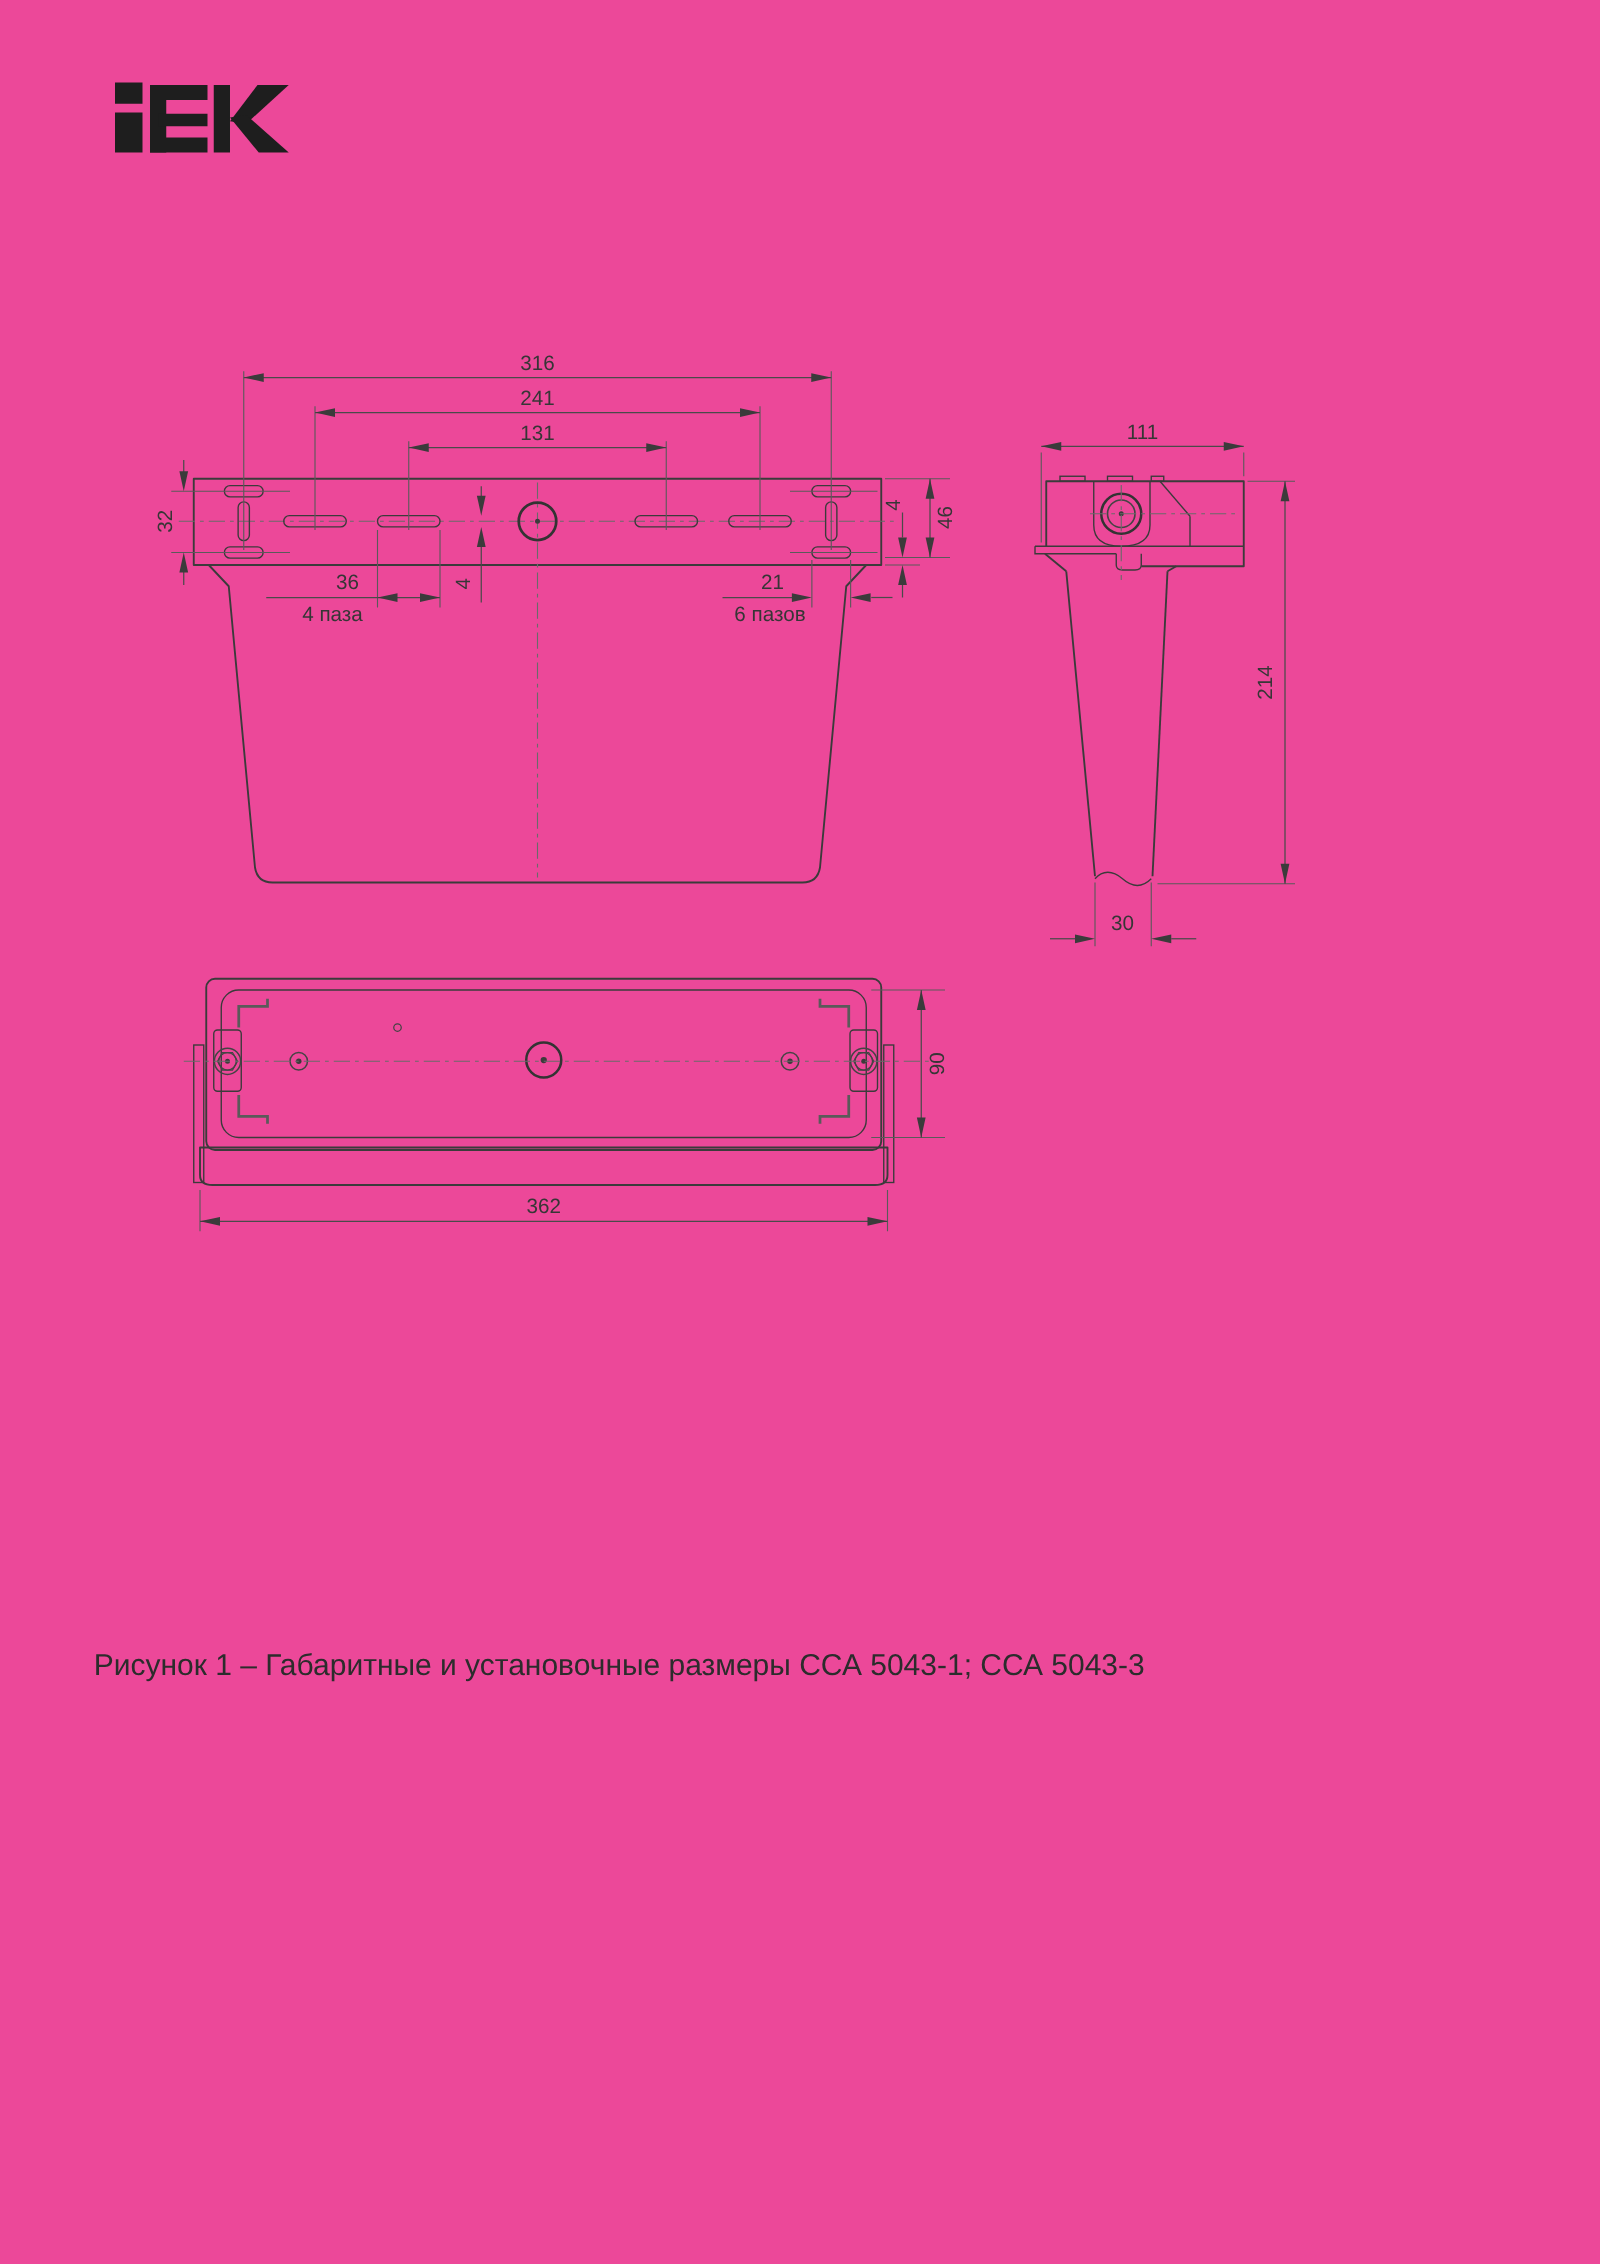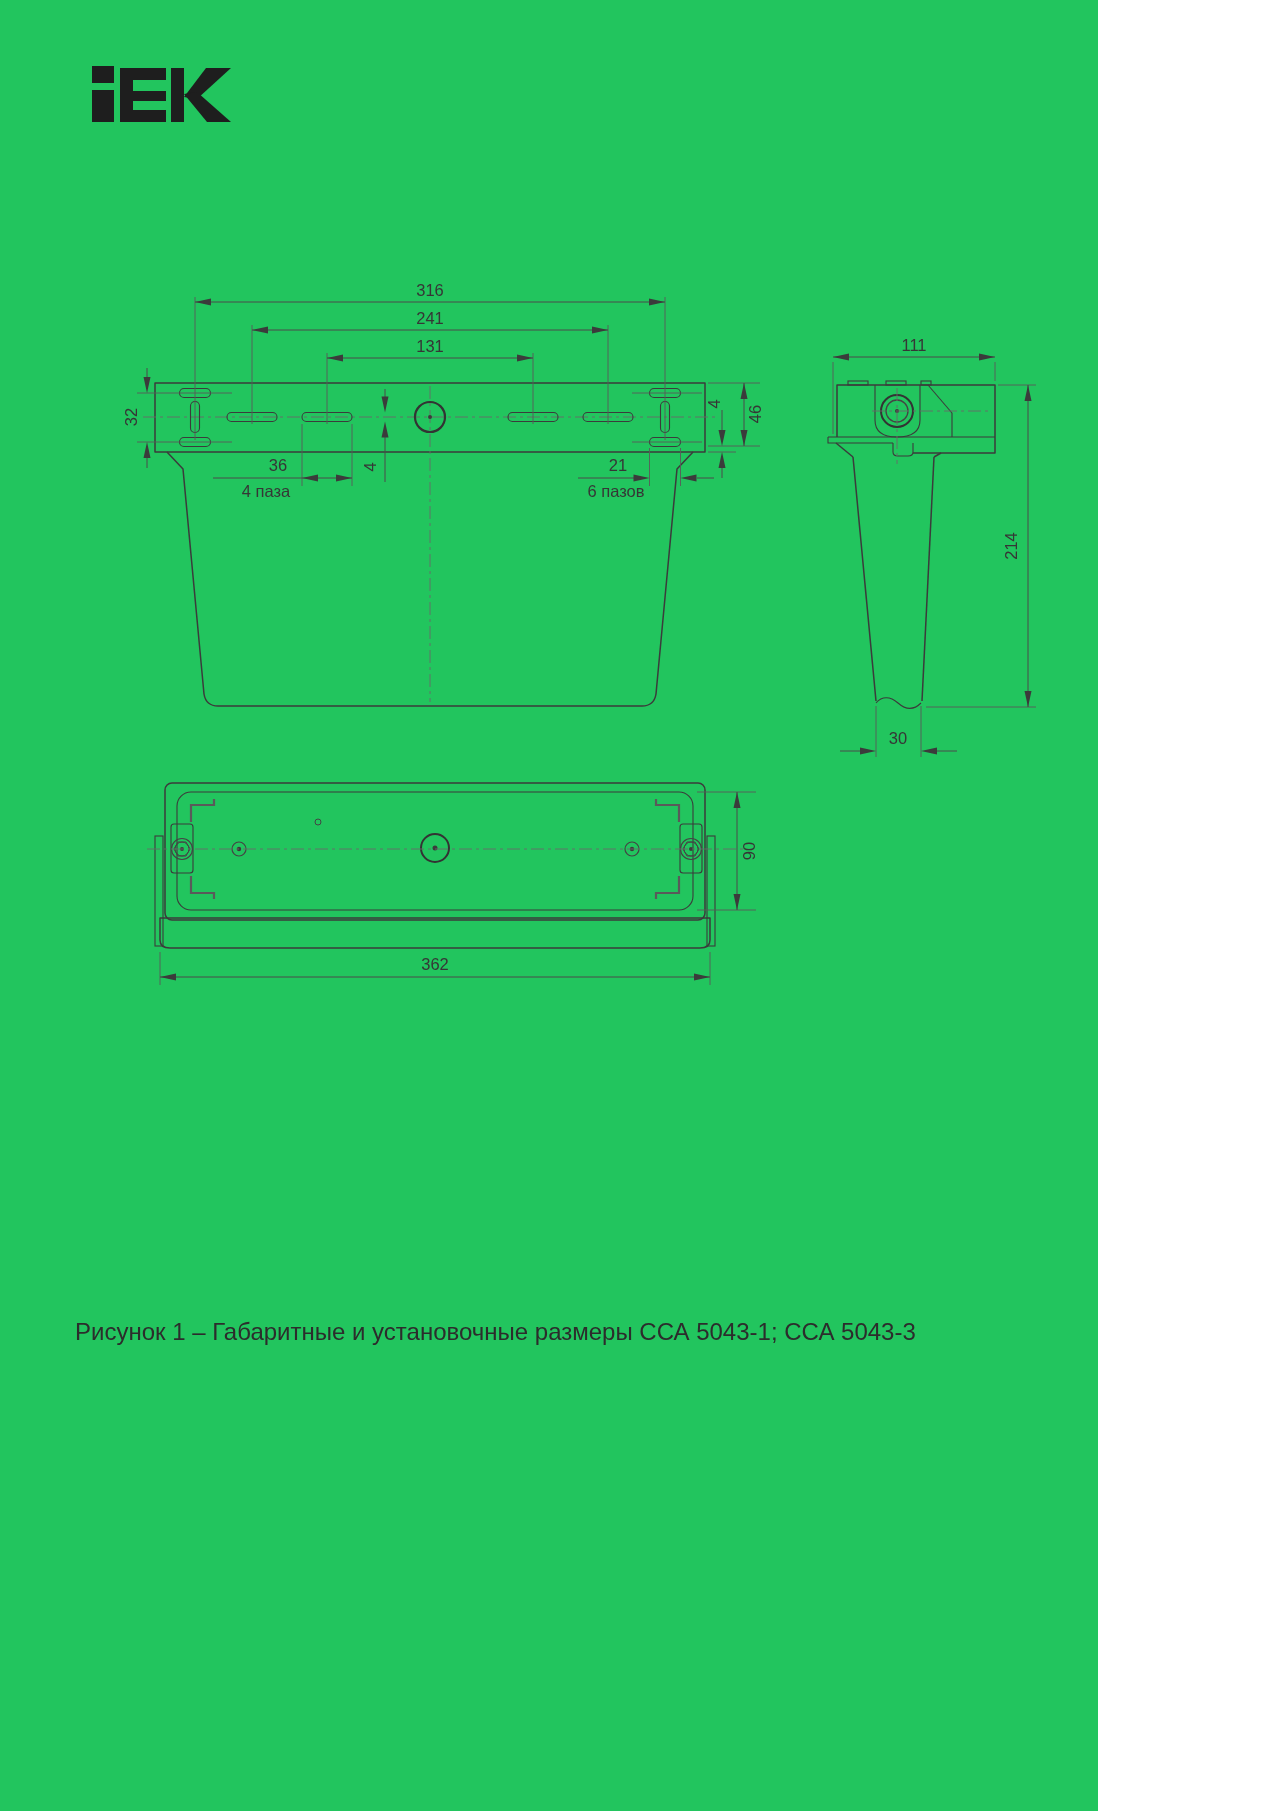--- a/index.html
+++ b/index.html
@@ -1,16 +1,16 @@
 <!DOCTYPE html>
 <html><head>
 <meta charset="utf-8">
 <style>
   html,body{margin:0;padding:0;background:#ffffff;}
-  .page{position:relative;width:1098px;height:1811px;background:#22c55e;overflow:hidden;}
+  .page{position:relative;width:1280px;height:1811px;background:#ec4899;overflow:hidden;}
   svg{display:block;}
   text{font-family:"Liberation Sans","DejaVu Sans",sans-serif;fill:#363636;}
   .dt{font-size:16.5px;}
   .lbl{font-size:16.5px;}
   .cap{font-size:24px;fill:#2c2c2c;}
   .ol{stroke:#3b3b3b;stroke-width:1.5;fill:none;stroke-linejoin:round;}
   .ol2{stroke:#3b3b3b;stroke-width:1.1;fill:none;}
   .thin{stroke:#5a5a5a;stroke-width:0.9;fill:none;}
   .cl{stroke:#6a6a6a;stroke-width:0.9;fill:none;stroke-dasharray:13 4 3 4;}
   .dim{stroke:#4a4a4a;stroke-width:1;fill:none;}

